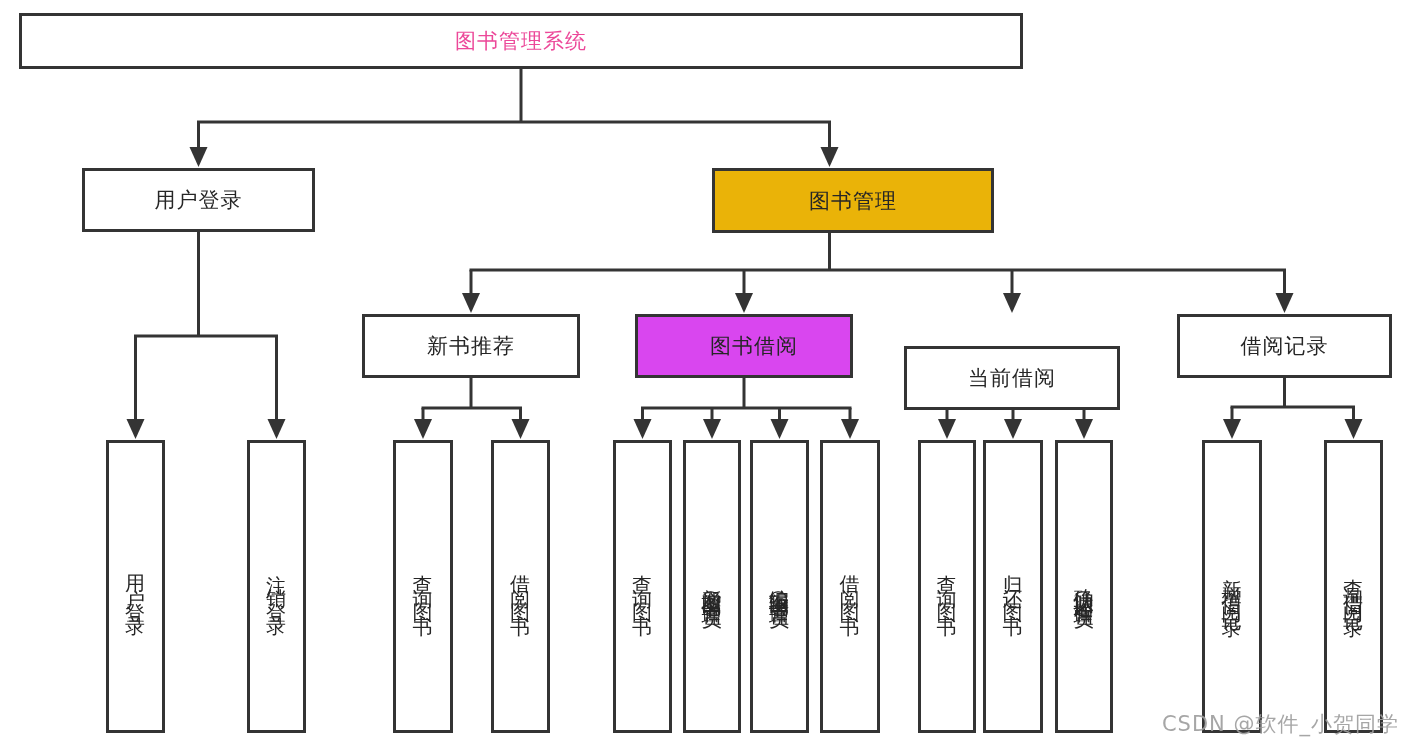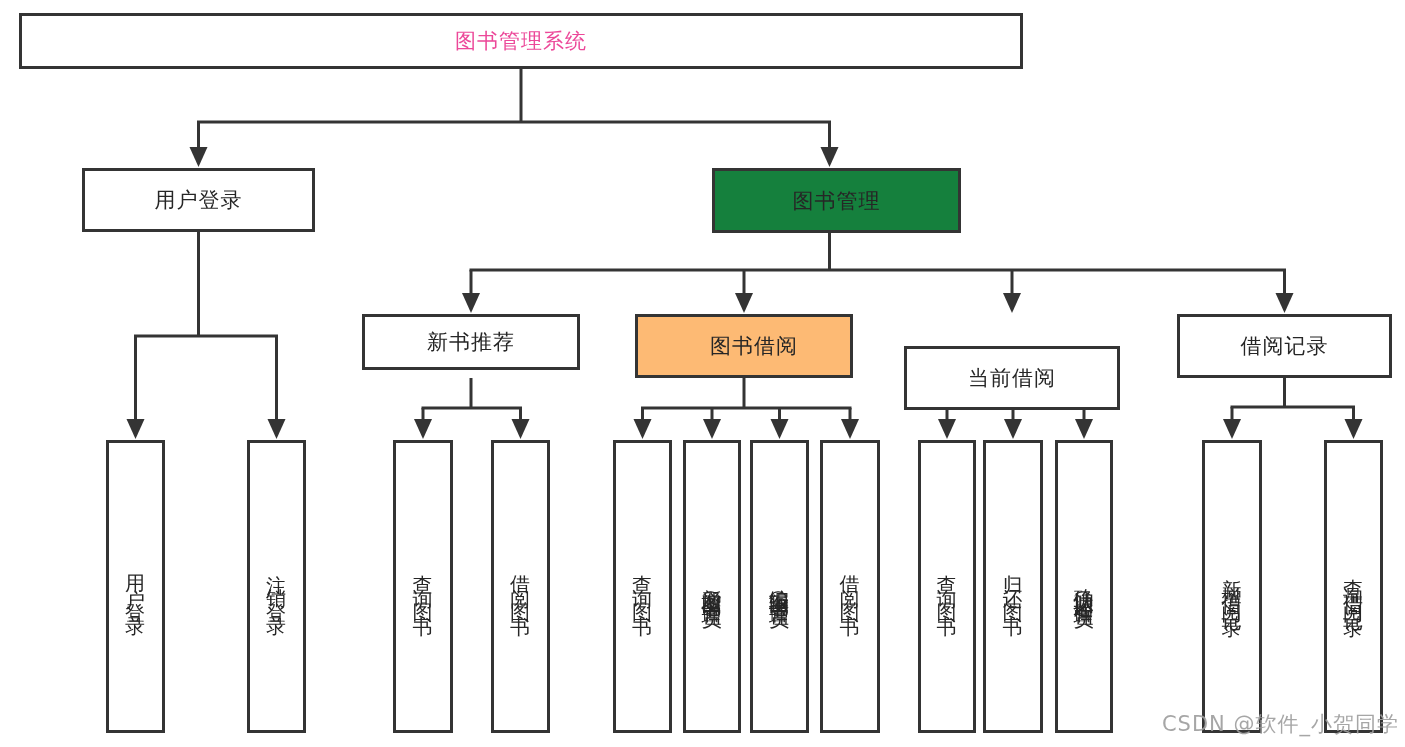--- a/index.html
+++ b/index.html
@@ -114,27 +114,27 @@
       <line x1="1353.5" y1="407" x2="1353.5" y2="424" stroke="#343434" stroke-width="3"></line>
       <polygon points="1344.5,419 1362.5,419 1353.5,439" fill="#343434"></polygon>
     </svg>
   <div id="watermark">CSDN @软件_小贺同学</div>
 <div class="node horizontal" style="left: 19px; top: 13px; width: 1004px; height: 56px; border-color: rgb(52, 52, 52); background: rgb(255, 255, 255); color: #ec4899;">
       <span class="label">图书管理系统</span>
     </div>
     <div class="node horizontal" style="left: 82px; top: 168px; width: 233px; height: 64px; border-color: rgb(52, 52, 52); background: rgb(255, 255, 255); color: rgb(38, 38, 38);">
       <span class="label">用户登录</span>
     </div>
-    <div class="node horizontal" style="left: 712px; top: 168px; width: 249px; height: 65px; border-color: rgb(52, 52, 52); background: #15803d; color: rgb(38, 38, 38);">
+    <div class="node horizontal" style="left: 712px; top: 168px; width: 282px; height: 65px; border-color: rgb(52, 52, 52); background: #eab308; color: rgb(38, 38, 38);">
       <span class="label">图书管理</span>
     </div>
-    <div class="node horizontal" style="left: 362px; top: 314px; width: 218px; height: 56px; border-color: rgb(52, 52, 52); background: rgb(255, 255, 255); color: rgb(38, 38, 38);">
+    <div class="node horizontal" style="left: 362px; top: 314px; width: 218px; height: 64px; border-color: rgb(52, 52, 52); background: rgb(255, 255, 255); color: rgb(38, 38, 38);">
       <span class="label">新书推荐</span>
     </div>
-    <div class="node horizontal" style="left: 635px; top: 314px; width: 218px; height: 64px; border-color: rgb(52, 52, 52); background: #fdba74; color: rgb(38, 38, 38); padding-left: 20px;">
+    <div class="node horizontal" style="left: 635px; top: 314px; width: 218px; height: 64px; border-color: rgb(52, 52, 52); background: #d946ef; color: rgb(38, 38, 38); padding-left: 20px;">
       <span class="label">图书借阅</span>
     </div>
     <div class="node horizontal" style="left: 904px; top: 314px; width: 216px; height: 64px; border-color: rgb(52, 52, 52); background: rgb(255, 255, 255); color: rgb(38, 38, 38); margin-top: 32px;">
       <span class="label">当前借阅</span>
     </div>
     <div class="node horizontal" style="left: 1177px; top: 314px; width: 215px; height: 64px; border-color: rgb(52, 52, 52); background: rgb(255, 255, 255); color: rgb(38, 38, 38);">
       <span class="label">借阅记录</span>
     </div>
     <div class="node vertical" style="left: 106px; top: 440px; width: 59px; height: 293px; border-color: rgb(52, 52, 52); background: rgb(255, 255, 255); color: rgb(38, 38, 38);">
       <span class="label" style="letter-spacing: 14px;">用户登录</span>

